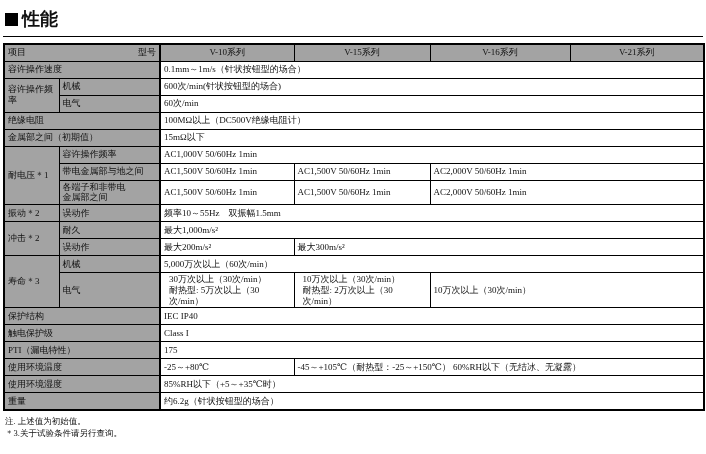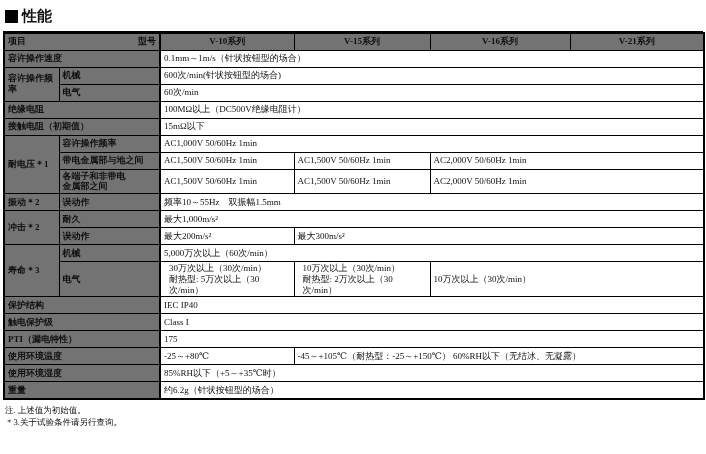--- a/index.html
+++ b/index.html
@@ -8,44 +8,45 @@
     font-family:"Liberation Serif","DejaVu Serif",serif;
     color:#111;
     -webkit-font-smoothing:antialiased;
   }
   .page{padding:5px 3px 0 3px;}
 
   
   .section-head{
     display:flex;align-items:center;gap:2px;
     font-family:"Liberation Sans","DejaVu Sans",sans-serif;
-    font-weight:bold;font-size:15px;
+    font-weight:bold;font-size:18px;
     padding:2px 2px 5px 2px;
     border-bottom:1.5px solid #000;
+    margin-bottom:6px;
   }
   .sq{display:inline-block;width:13px;height:13px;background:#000;margin-right:2px;}
 
   
   table.spec{
     border-collapse:collapse;table-layout:fixed;
     width:700px;font-size:9px;line-height:1.2;
     border:2px solid #000;
   }
   table.spec td,table.spec th{
     border:1px solid #000;
     padding:1px 3px;
     vertical-align:middle;
     overflow:hidden;
   }
   table.spec tr{height:17px;}
   tr.tall{height:26px;}
   tr.xtall{height:31px;}
   th.hd,td.lb{
-    background:#737373;
-    font-weight:bold;text-align:left;
+    background:#a3a3a3;
+    font-weight:normal;text-align:left;
   }
   th.hd{text-align:center;}
   .corner{display:flex;justify-content:space-between;align-items:flex-end;}
   td.val{text-align:left;background:#fff;}
   td.val.left{text-align:left;padding-left:8px;margin-left:8px;}
   .dv{border-left:2px solid #000 !important;}
   .ml{white-space:pre-line;}
 
   
   .notes{
@@ -102,21 +103,21 @@
       <td class="lb">电气</td>
       <td class="val dv" colspan="4">60次/min</td>
     </tr>
 
     <tr>
       <td class="lb" colspan="2">绝缘电阻</td>
       <td class="val dv" colspan="4">100MΩ以上（DC500V绝缘电阻计）</td>
     </tr>
 
     <tr>
-      <td class="lb" colspan="2">接触电阻（初期值）</td>
+      <td class="lb" colspan="2">金属部之间（初期值）</td>
       <td class="val dv" colspan="4">15mΩ以下</td>
     </tr>
 
     <tr>
       <td class="lb" rowspan="3">耐电压＊1</td>
       <td class="lb">容许操作频率</td>
       <td class="val dv" colspan="4">AC1,000V 50/60Hz 1min</td>
     </tr>
     <tr>
       <td class="lb">带电金属部与地之间</td>

